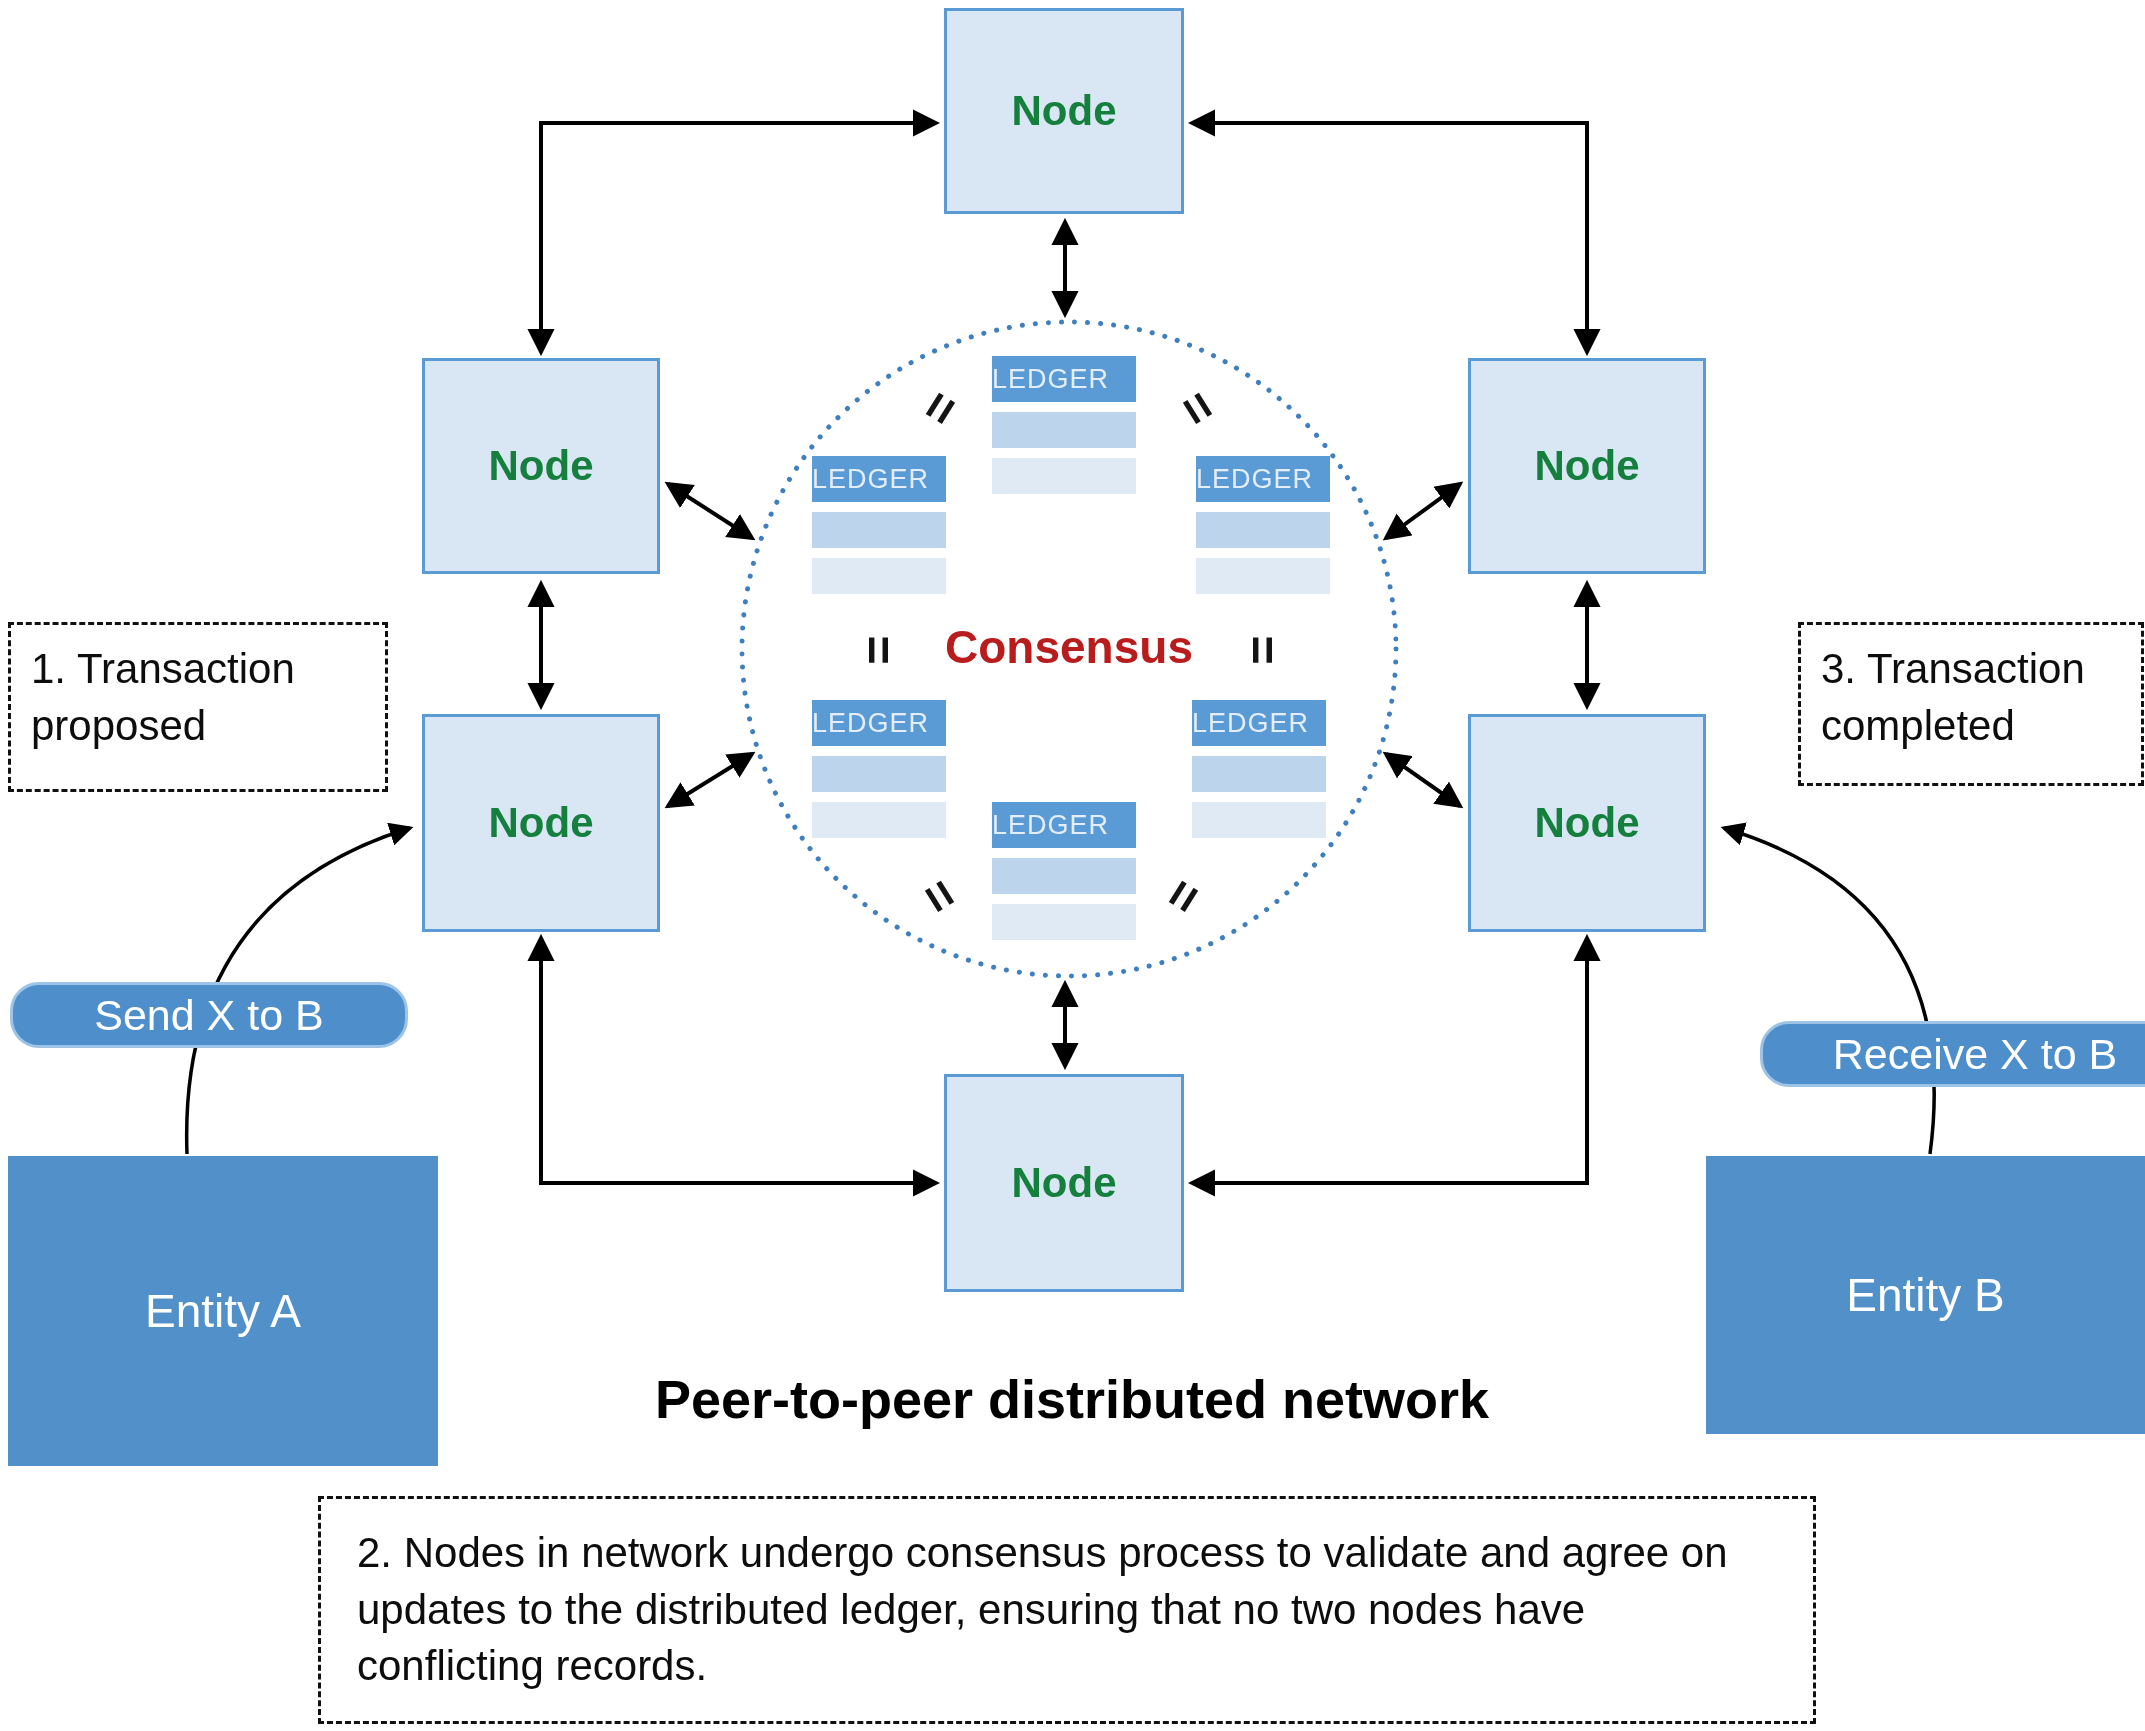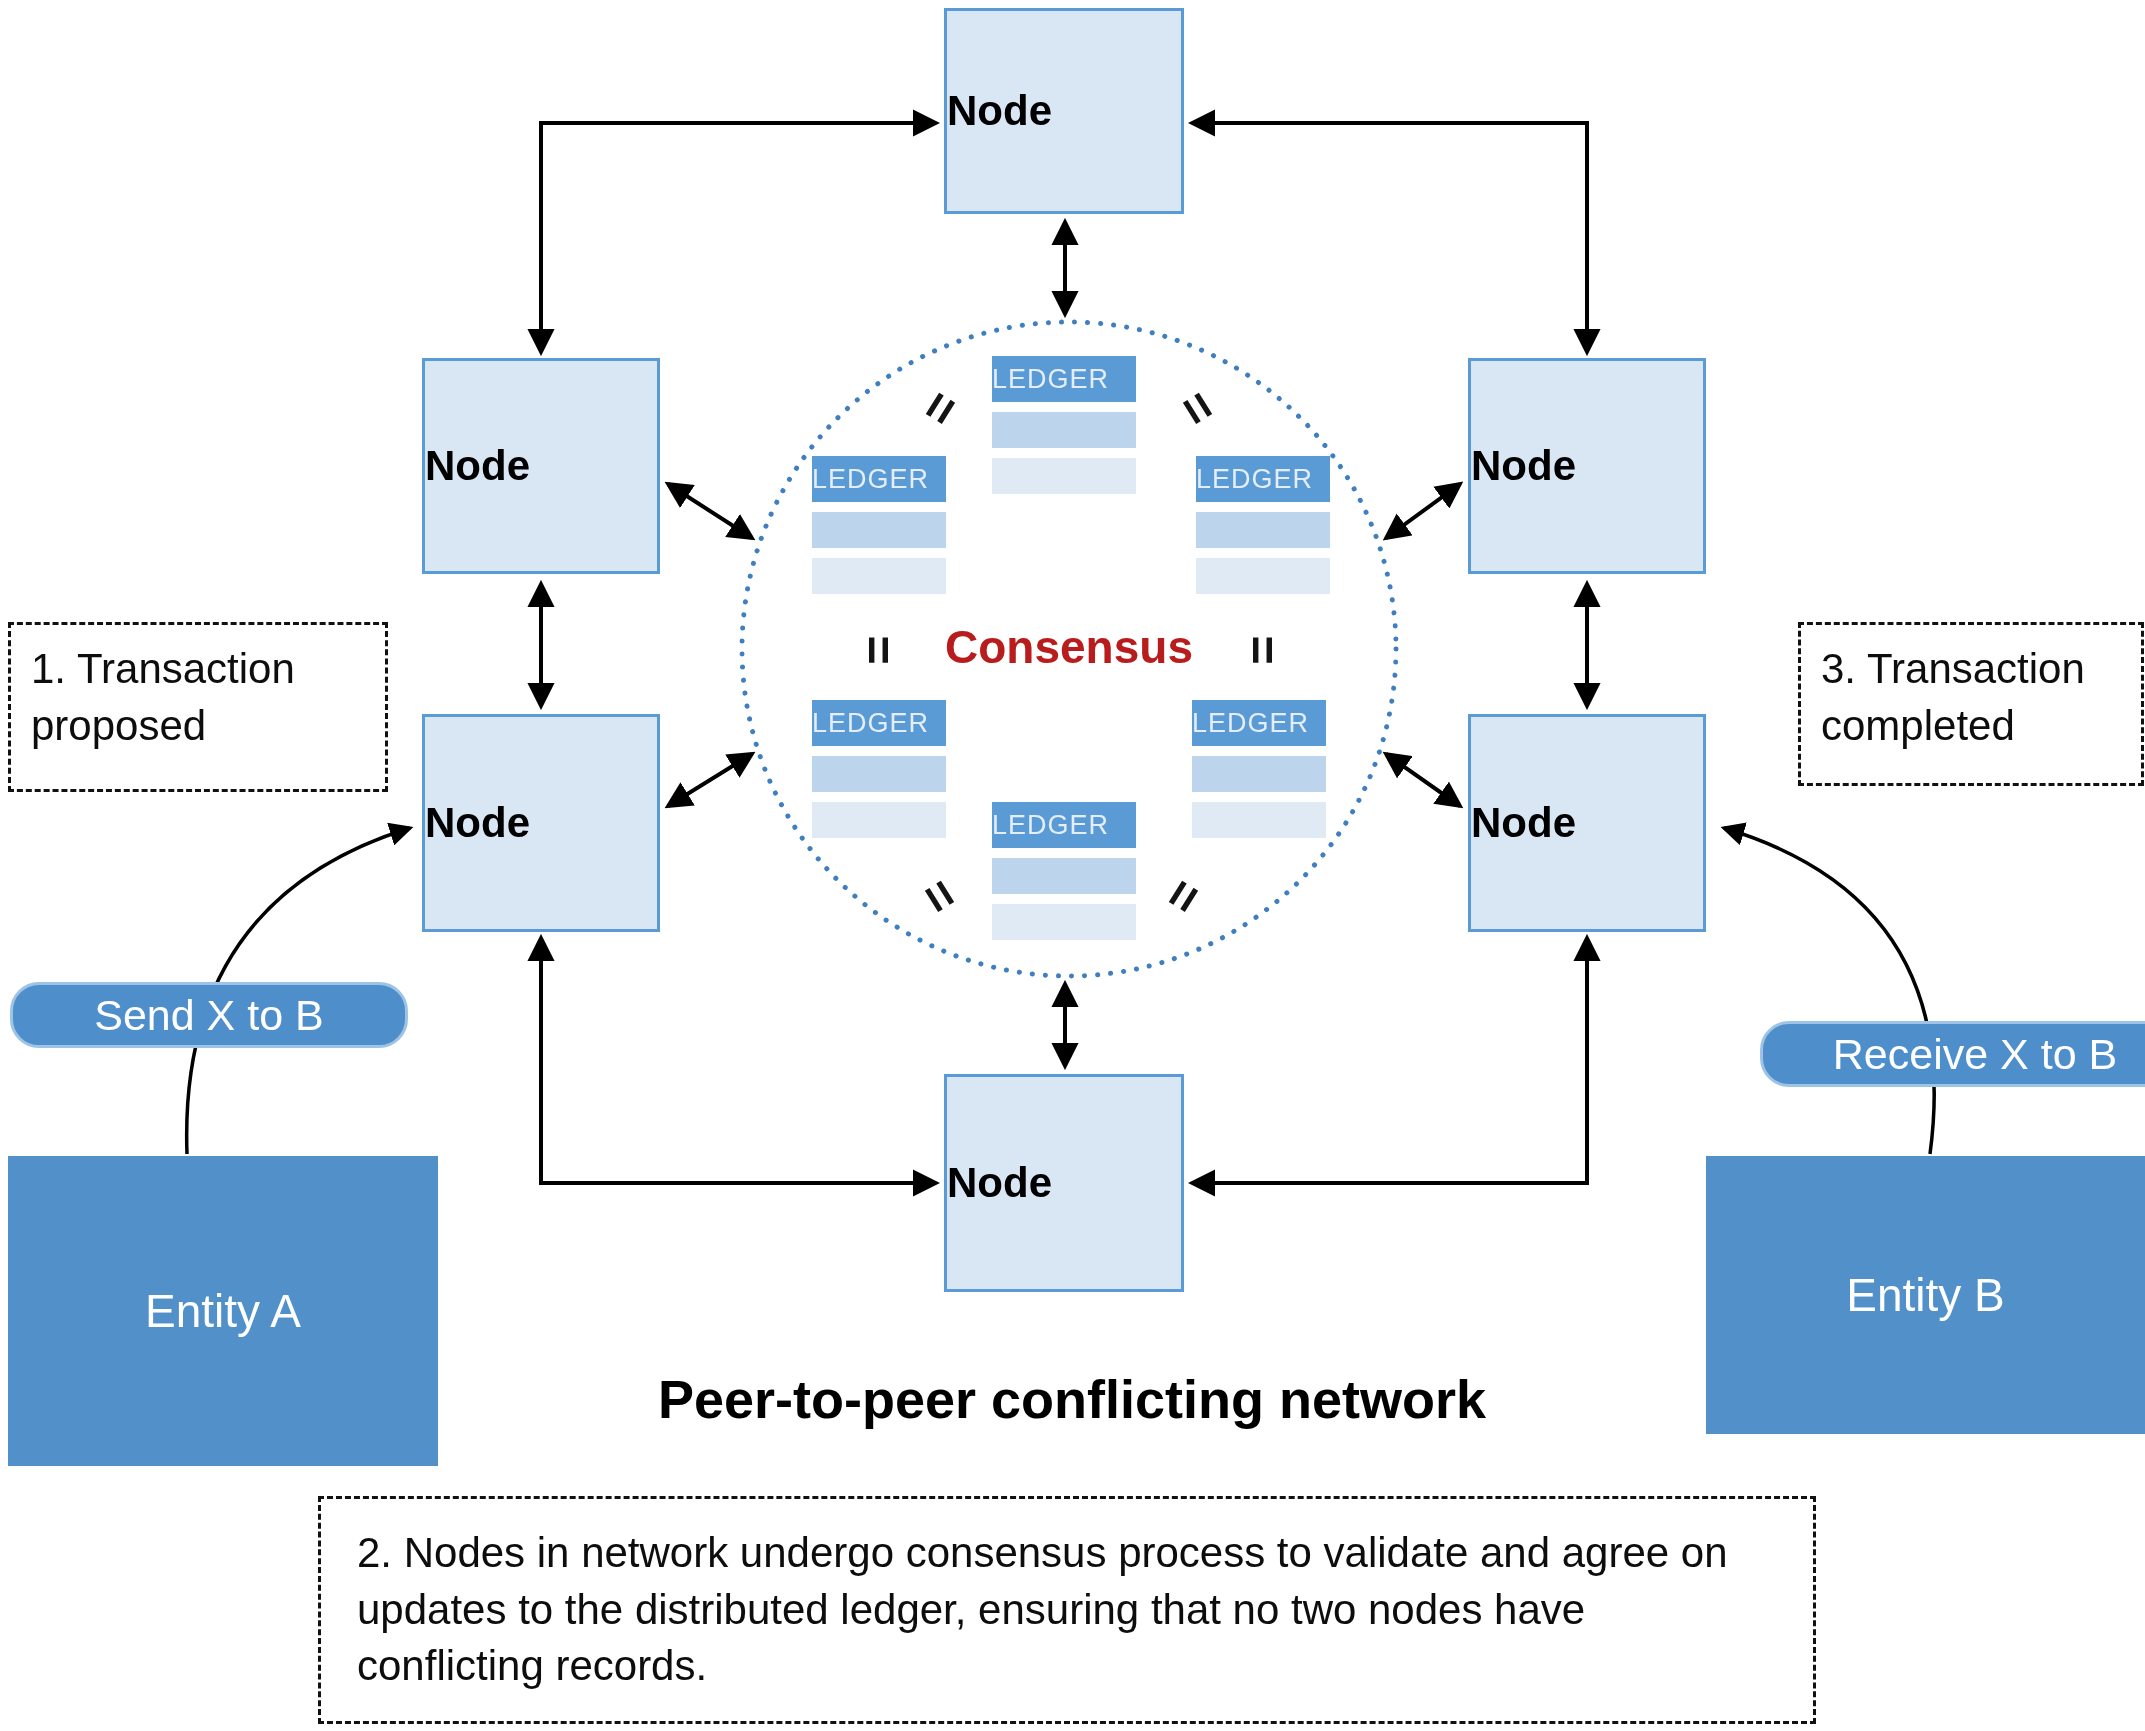--- a/index.html
+++ b/index.html
@@ -2,22 +2,22 @@
 <html><head>
 <meta charset="utf-8">
 <style>
   html, body { margin: 0; padding: 0; background: #ffffff; }
   body { font-family: "Liberation Sans", sans-serif; }
   .canvas { position: relative; width: 2145px; height: 1731px; background: #ffffff; overflow: hidden; }
   .arrows { position: absolute; left: 0; top: 0; width: 2145px; height: 1731px; }
 
   .node {
     position: absolute; background: #d9e6f4; border: 3px solid #5b9bd5;
-    display: flex; align-items: center; justify-content: flex-start;
-    font-weight: bold; font-size: 42px; color: #000000; box-sizing: border-box;
+    display: flex; align-items: center; justify-content: center;
+    font-weight: bold; font-size: 42px; color: #15803d; box-sizing: border-box;
   }
 
   .ledger { position: absolute; }
   .ledger-header {
     background: #5b9bd5; color: #e4eefa; font-size: 27px; letter-spacing: 1px;
     line-height: 46px; height: 46px; margin-bottom: 10px;
   }
   .ledger-row { height: 36px; margin-bottom: 10px; }
   .row-a { background: #bcd5ec; }
   .row-b { background: #e0eaf5; }
@@ -160,15 +160,15 @@
     <span>Receive X to B</span>
   </div>
 
   <div class="entity" style="left:8px; top:1156px; width:430px; height:310px;">
     <span>Entity A</span>
   </div>
   <div class="entity" style="left:1706px; top:1156px; width:439px; height:278px;">
     <span>Entity B</span>
   </div>
 
-  <div class="title">Peer-to-peer conflicting network</div>
+  <div class="title">Peer-to-peer distributed network</div>
 
 </div>
 
 </body></html>

